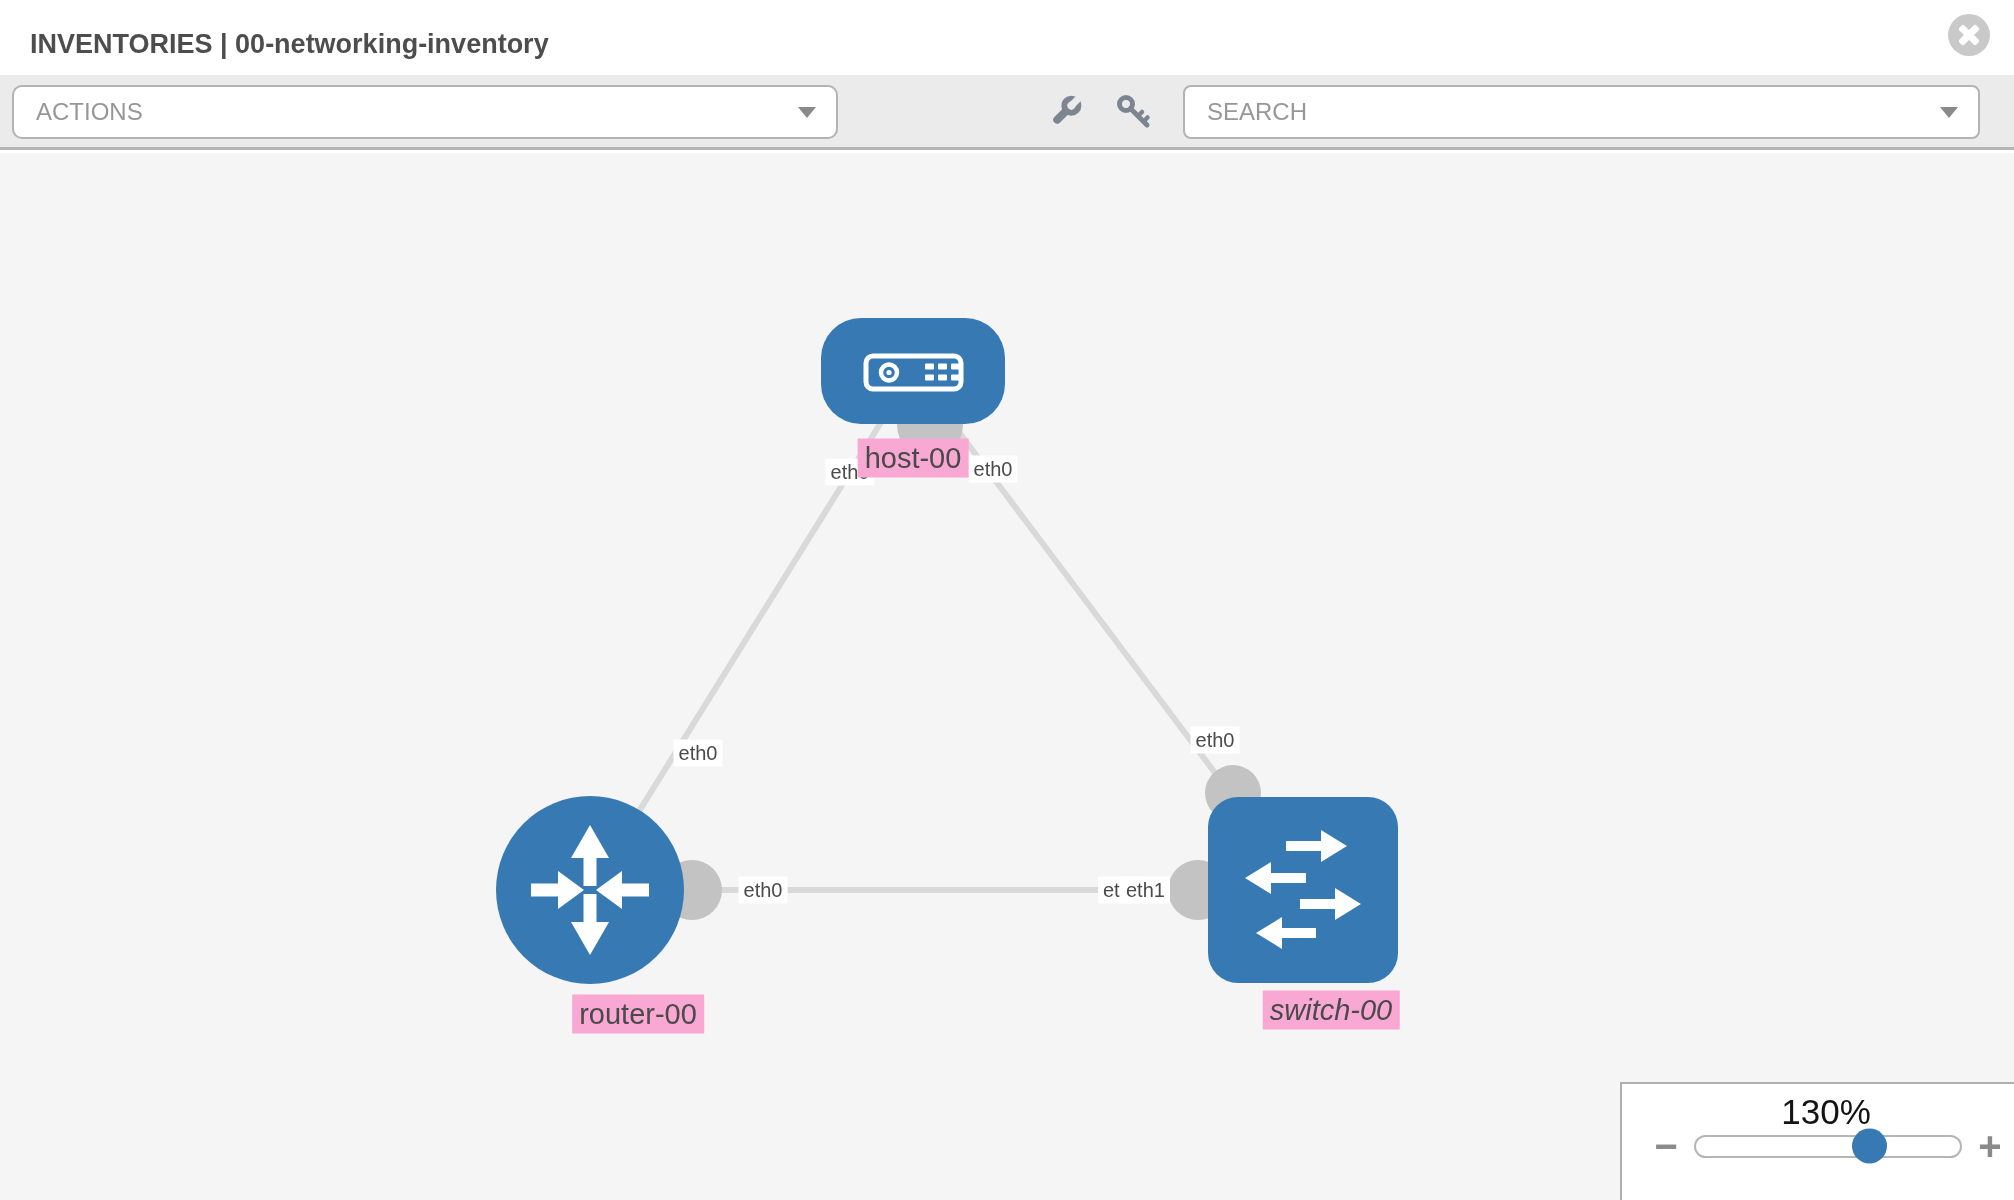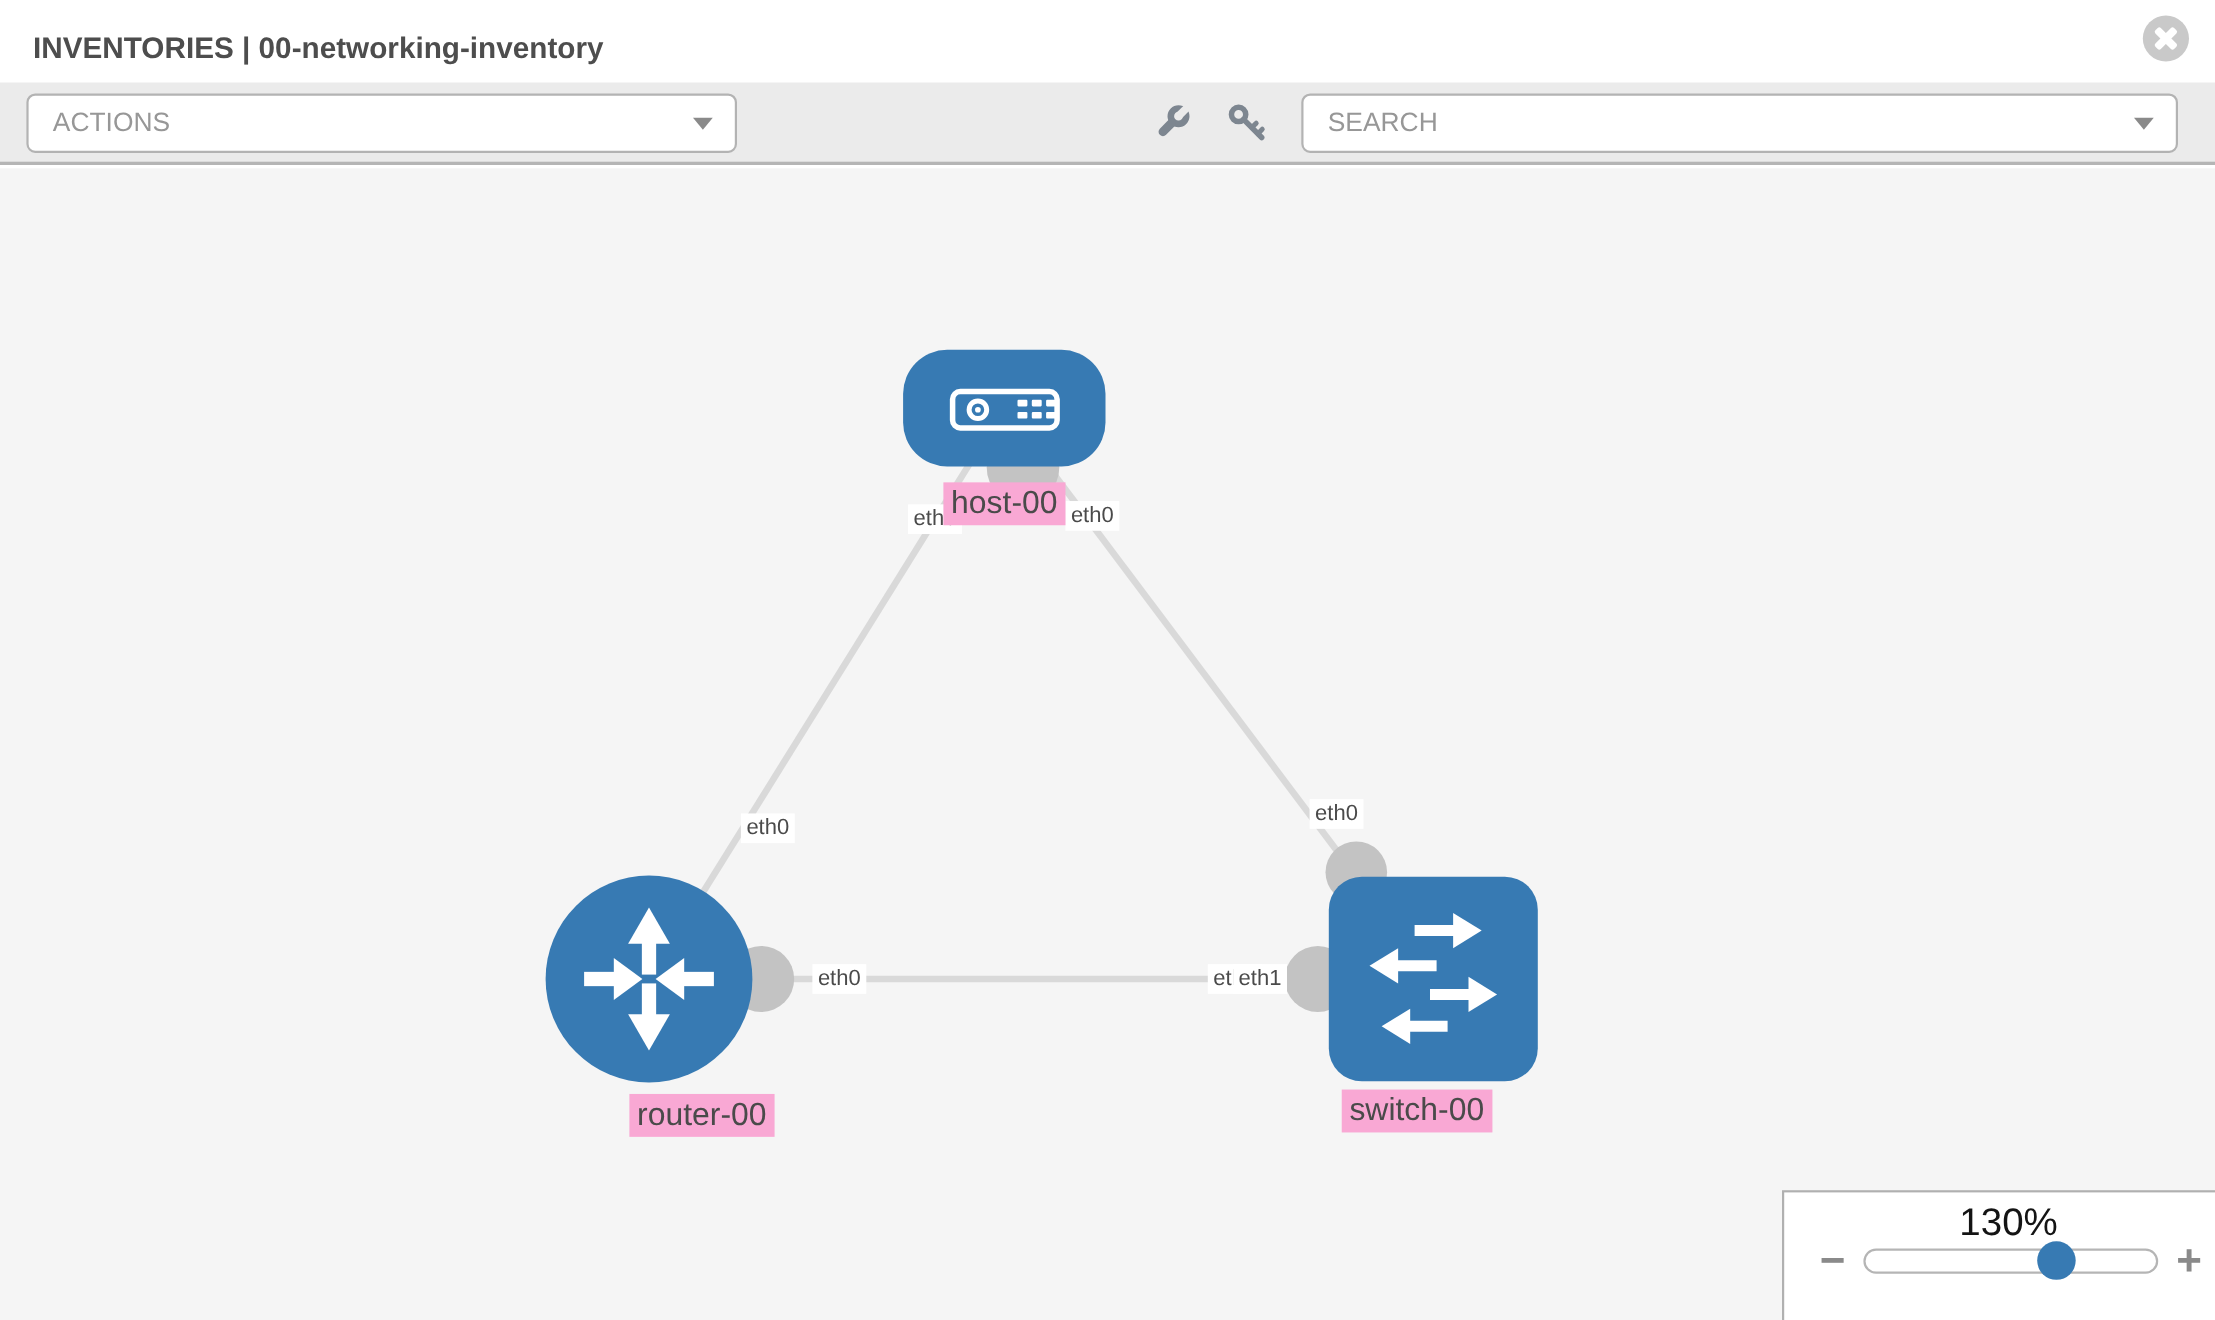--- a/index.html
+++ b/index.html
@@ -18,21 +18,21 @@
                width:24px; height:7px; background:#fff; border-radius:2px; }
   .close-btn::before { transform:translate(-50%,-50%) rotate(45deg); }
   .close-btn::after  { transform:translate(-50%,-50%) rotate(-45deg); }
 
   
   .toolbar { position:absolute; top:75px; left:0; right:0; height:75px; background:#ebebeb;
              border-bottom:3px solid #b5b5b5; z-index:5; }
   .select-box { position:absolute; top:10px; height:54px; background:#fff;
                 border:2px solid #b3b3b3; border-radius:8px; display:flex; align-items:center;
                 padding:0 22px; font-size:24px; color:#979797; cursor:pointer; }
-  #actions-box { left:24px; width:646px; }
+  #actions-box { left:12px; width:826px;border-radius:10px; }
   #search-box  { left:1183px; width:797px; }
   .caret { position:absolute; right:20px; top:50%; margin-top:-5px; width:0; height:0;
            border-left:9px solid transparent; border-right:9px solid transparent;
            border-top:11px solid #8a8a8a; }
   .tool-icon { position:absolute; top:17px; width:40px; height:40px; cursor:pointer; }
   #wrench-icon { left:1045px; }
   #key-icon    { left:1113px; }
 
   
   .canvas { position:absolute; top:153px; left:0; width:2014px; height:1047px;
@@ -164,21 +164,21 @@
     <div class="if-chip" style="left:850px;  top:319px;">eth0</div>
     <div class="if-chip" style="left:993px;  top:316px;">eth0</div>
     <div class="if-chip" style="left:698px;  top:600px;">eth0</div>
     <div class="if-chip" style="left:1215px; top:587px;">eth0</div>
     <div class="if-chip" style="left:763px;  top:737px;">eth0</div>
     <div class="if-chip anchor-left" style="left:1098px; top:737px;">eth0</div>
     <div class="if-chip anchor-left" style="left:1121px; top:737px;">eth1</div>
 
     <div class="node-chip" style="left:913px;  top:305px;">host-00</div>
     <div class="node-chip" style="left:590px;  top:861px;margin-left:48px;">router-00</div>
-    <div class="node-chip" style="left:1288px; top:857px;">switch-00</div>
+    <div class="node-chip" style="left:1331px; top:857px;font-style:italic;">switch-00</div>
   </div>
 
   <div class="zoom-panel">
     <div class="zoom-level">130%</div>
     <div class="zoom-row">
       <div class="zoom-btn" id="zoom-out">−</div>
       <div class="zoom-track">
         <div class="zoom-handle"></div>
       </div>
       <div class="zoom-btn" id="zoom-in">+</div>

